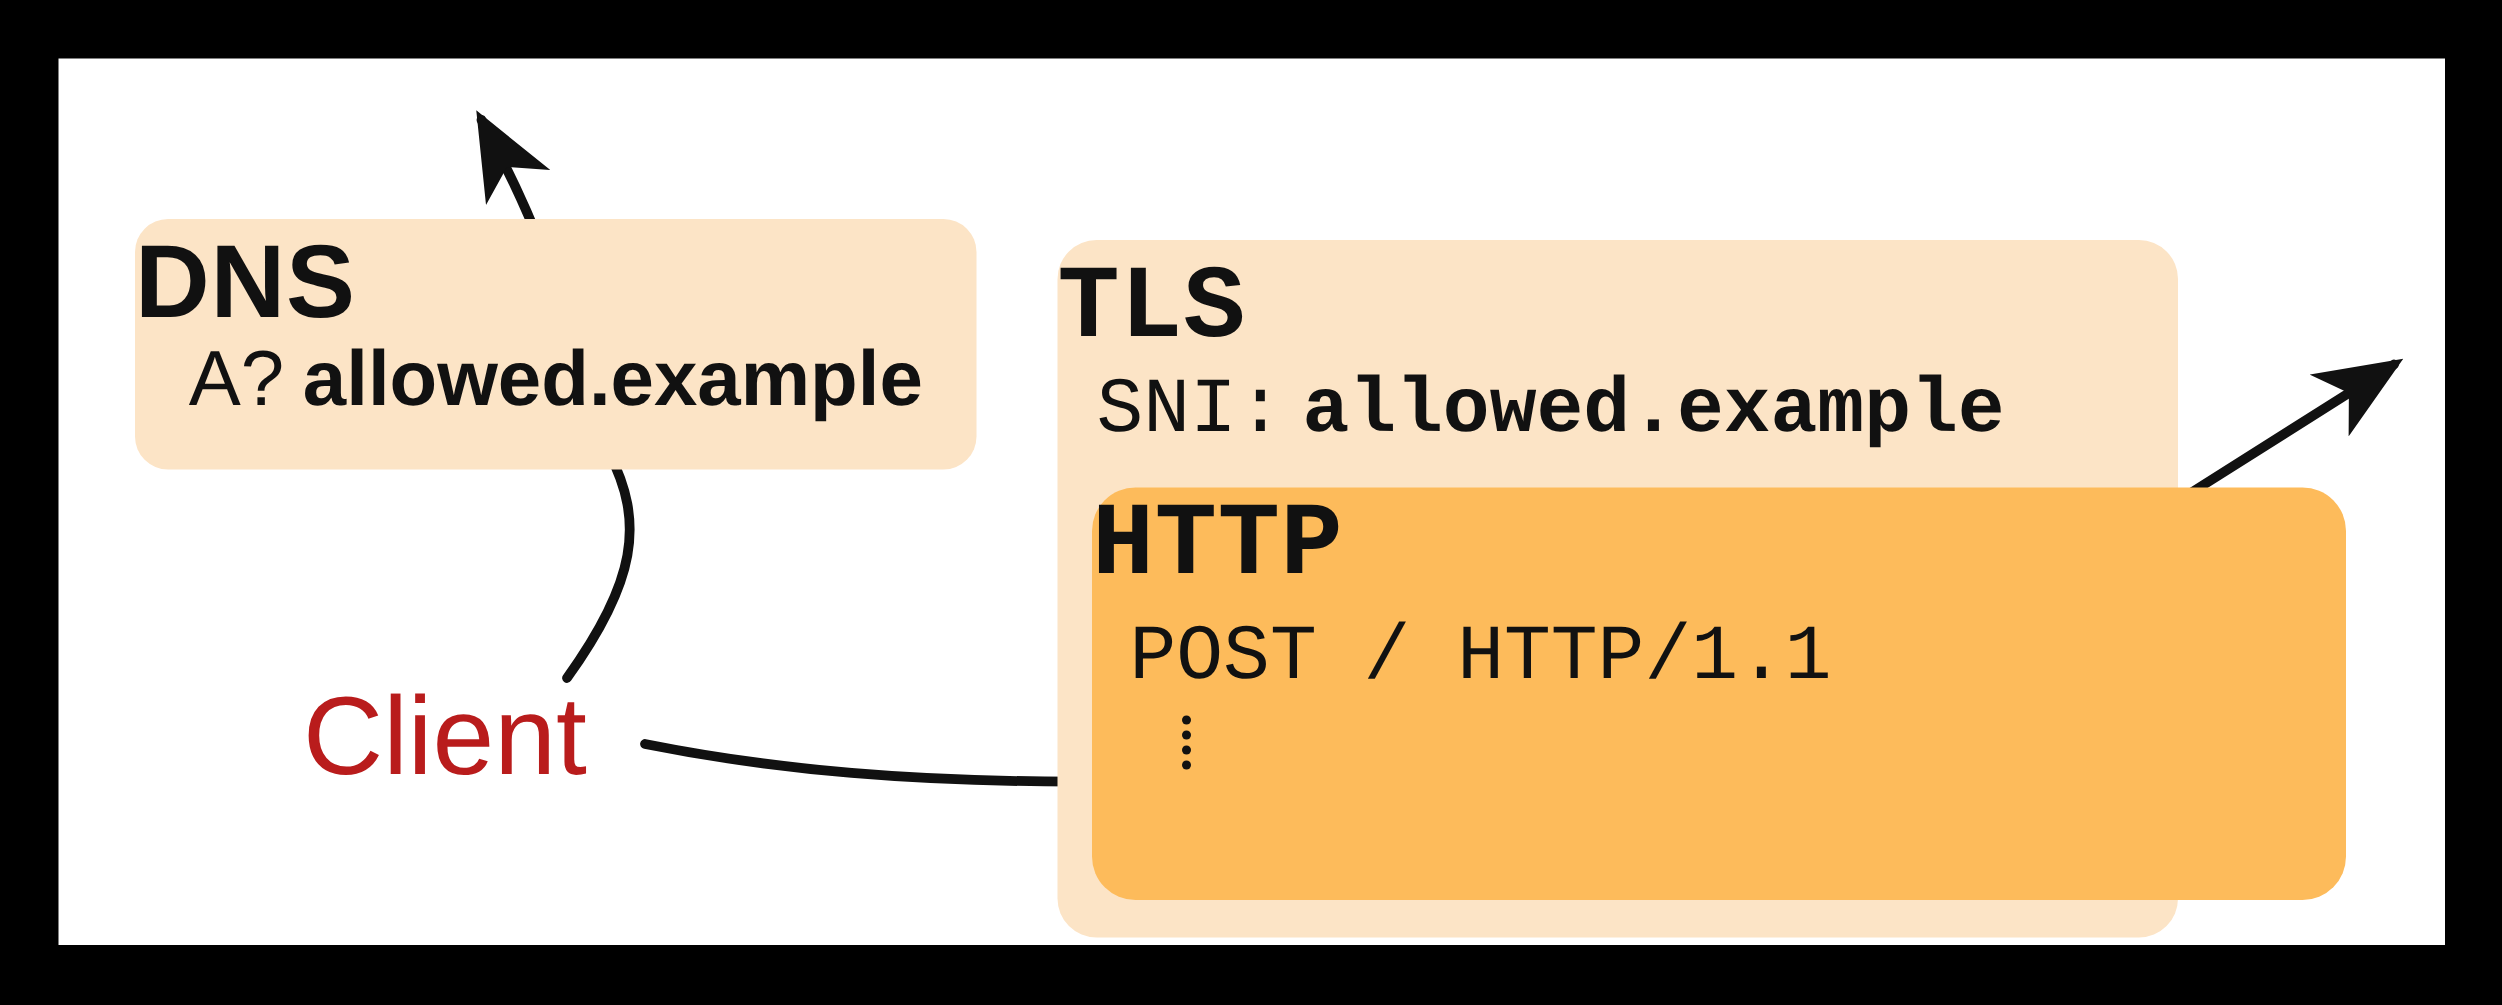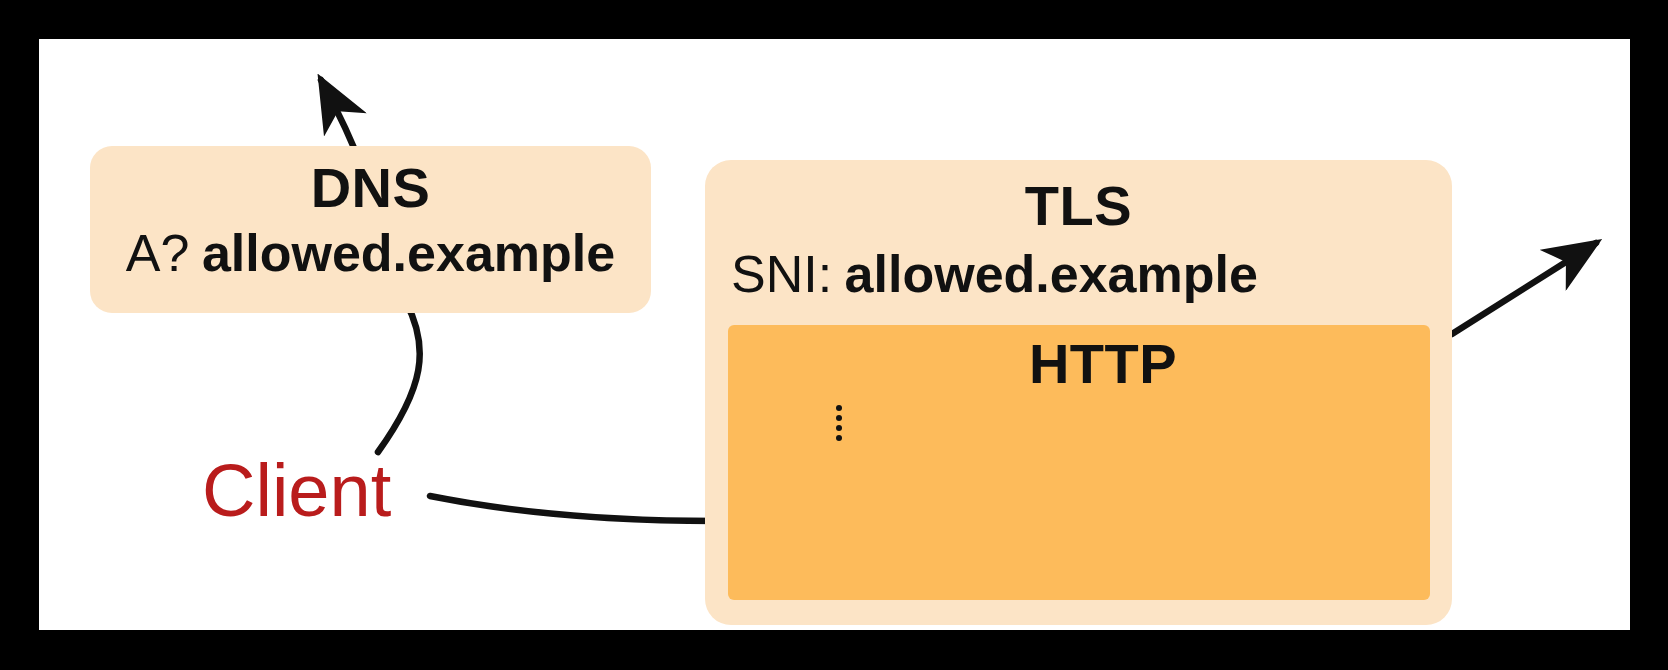--- a/index.html
+++ b/index.html
@@ -35,27 +35,26 @@
     width: 561px; height: 167px;
     border-radius: 22px;
   }
   .box-tls {
     left: 705px; top: 160px;
     width: 747px; height: 465px;
     border-radius: 26px;
   }
   .box-http {
     left: 23px; top: 165px;
-    width: 702px; height: 275px;
-    border-radius: 6px;
-    padding-left: 48px;
+    width: 836px; height: 275px;
+    border-radius: 29px;
   }
   .box-title {
-    text-align: center;
-    font-size: 56px;
+    text-align: left;
+    font-size: 69px;
     font-weight: bold;
     line-height: 64px;
     padding-top: 10px;
     letter-spacing: 0.5px;
   }
   .box-tls .box-title { padding-top: 14px; }
   .box-http .box-title { padding-top: 8px; line-height: 62px; }
   .body-line {
     font-size: 52px;
     line-height: 62px;
@@ -107,28 +106,29 @@
   <path d="M 1452 334 L 1596 243" fill="none" stroke-width="6.5" stroke-linecap="round" marker-end="url(#ah)" stroke="#111111"></path>
 </svg>
 
 <div class="box box-dns" style="background-color: rgb(252, 228, 198);">
   <div class="box-title">DNS</div>
   <div class="body-line dns-query">
     <span class="prefix">A?</span><span class="strong">allowed.example</span>
   </div>
 </div>
 
-<div class="box box-tls" style="background-color: rgb(252, 228, 198);">
+<div class="box box-tls" style="background-color: rgb(252, 228, 198); font-family: Liberation Mono, monospace;">
   <div class="box-title">TLS</div>
   <div class="body-line sni-line">
     <span class="prefix">SNI:</span><span class="strong">allowed.example</span>
   </div>
 
   <div class="box box-http" style="background-color: rgb(253, 187, 91);">
     <div class="box-title">HTTP</div>
+    <div class="body-line post-line">POST / HTTP/1.1</div>
     <div class="vdots">
         <span class="dot"></span>
         <span class="dot"></span>
         <span class="dot"></span>
         <span class="dot"></span>
       </div>
   </div>
 </div>
 
 <div class="client-label" style="color: #b91c1c;">Client</div>

